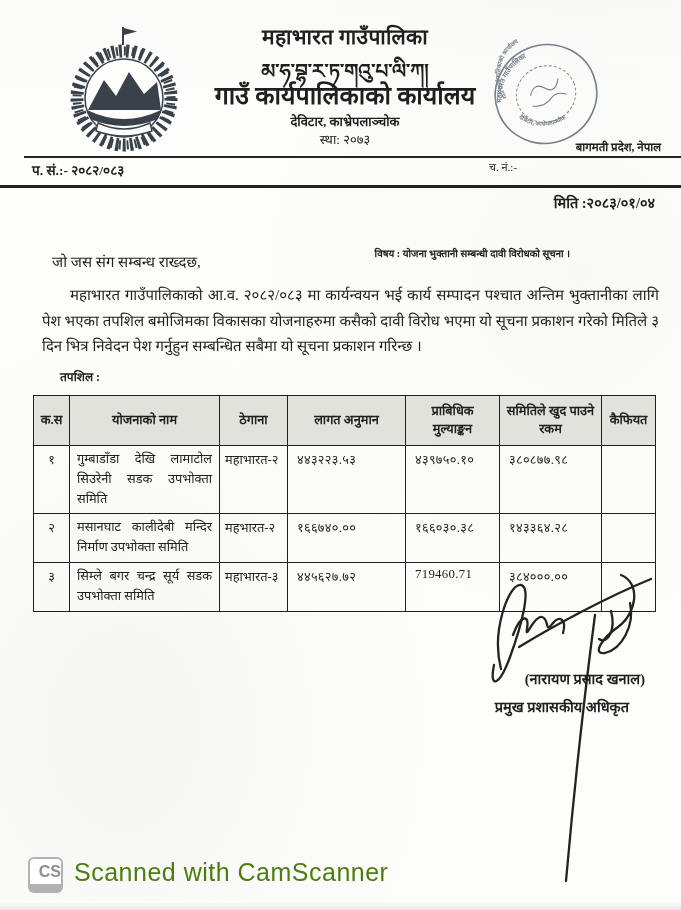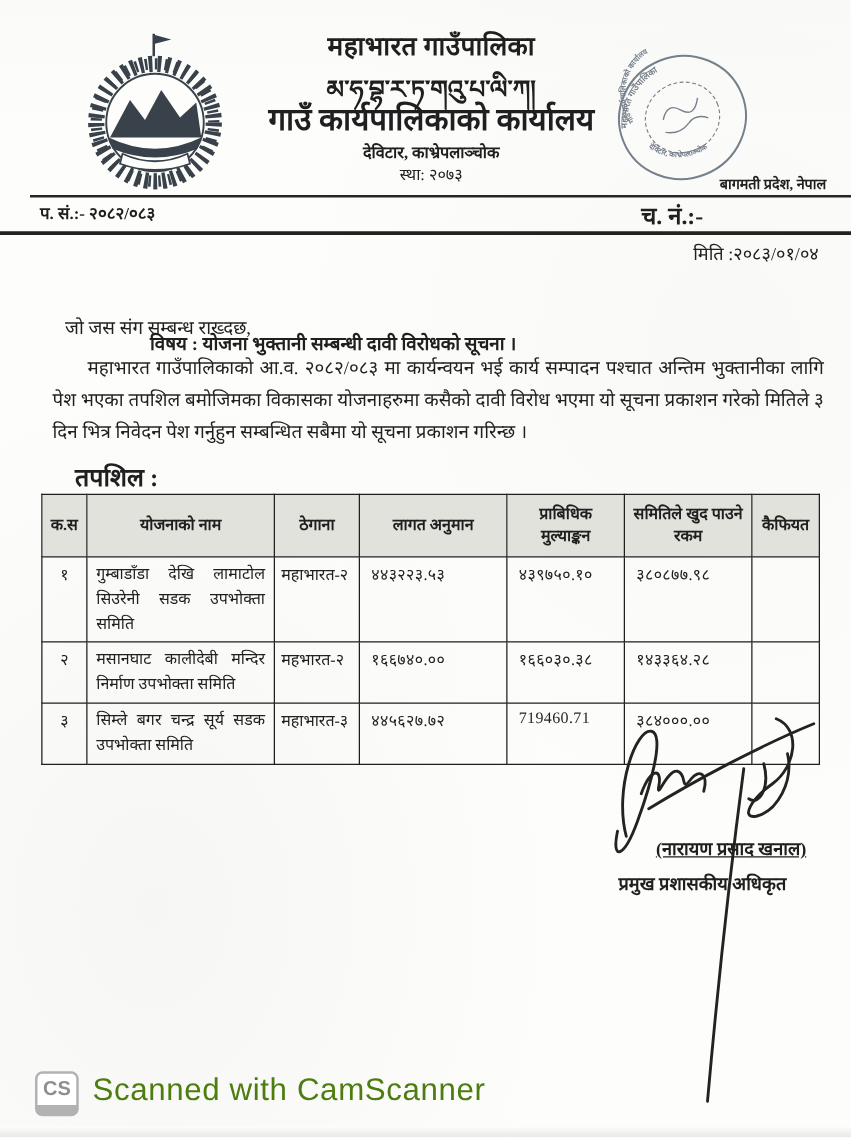--- a/index.html
+++ b/index.html
@@ -20,57 +20,57 @@
   .center-col { left:150px; width:390px; text-align:center; }
   .muni-name   { top:22px;  font-size:21px; font-weight:bold; letter-spacing:.3px; }
   .tib-name    { top:49px;  font-size:20px; font-weight:600; }
   .office-name { top:77px;  font-size:25px; font-weight:bold; }
   .addr-line   { top:112px; font-size:13px; font-weight:bold; }
   .est-line    { top:130px; font-size:13px; font-weight:normal; }
   .province    { right:20px; top:139px; font-size:11.5px; font-weight:bold; }
   .rule-1 { top:156px; left:24px; right:0; height:2px;   background:#262626; }
   .rule-2 { top:185px; left:0;   right:0; height:2.5px;  background:#222; }
   .ref-line      { left:32px;  top:161px; font-size:13.5px; font-weight:bold; }
-  .dispatch-line { left:489px; top:159px; font-size:19px; font-weight:bold;margin-left:24px; }
-  .date-line   { right:26px; top:192px; font-size:14.5px; font-weight:400; }
+  .dispatch-line { left:489px; top:159px; font-size:11px; font-weight:normal; }
+  .date-line   { right:26px; top:192px; font-size:14.5px; font-weight:700; }
   .salutation  { left:52px;  top:219px; font-size:15px; font-weight:500;margin-top:32px; }
-  .subject     { left:120px; width:450px; top:264px; font-size:15px; font-weight:600; text-align:left; }
+  .subject     { left:120px; width:450px; top:246px; font-size:10px; font-weight:600; text-align:right; }
   .body-par {
     left:42px; right:22px; top:283px;
     font-size:15px; line-height:25.5px; font-weight:500;
     text-align:justify; text-indent:28px;
   }
-  .details-label { left:60px; top:368px; font-size:20px; font-weight:600; }
+  .details-label { left:60px; top:368px; font-size:12px; font-weight:600; }
   table.doc-table {
     position:absolute; left:33px; top:395px; width:622px;
     border-collapse:collapse; table-layout:fixed;
     font-size:12.8px;
   }
   .doc-table th, .doc-table td {
     border:1.3px solid #1f1f1f; padding:4px 5px; vertical-align:top;
     overflow:hidden;
   }
   .doc-table th {
     background:#e2e2dd; font-weight:600; vertical-align:middle;
     text-align:center; line-height:1.35;
   }
   .doc-table td.c-sn  { text-align:center; }
   .doc-table td.c-name { text-align:justify; line-height:1.55; padding-left:7px; padding-right:7px; }
   .doc-table td.c-num  { padding-left:9px; letter-spacing:.3px; }
   .sig-svg   { left:425px; top:553px; pointer-events:none; }
-  .sig-name  { right:36px; top:668px; font-size:14.5px; font-weight:600;text-decoration:underline; }
+  .sig-name  { right:36px; top:668px; font-size:14.5px; font-weight:600; }
   .sig-title { right:52px; top:696px; font-size:14.5px; font-weight:600; }
   .stamp-svg { left:477px; top:32px; opacity:.88; pointer-events:none; }
   .logo-svg  { left:58px; top:26px; }
   .cs-badge {
     left:28px; top:857px; width:35px; height:36px;
     border:2.5px solid #b2b2b2; border-radius:6px; background:#fff;
     font-family:"Liberation Sans","DejaVu Sans",sans-serif;
     font-weight:bold; font-size:16px; color:#8f8f8f;
-    text-align:center; line-height:26px;
+    text-align:right; line-height:26px;
   }
   .cs-badge .strip {
     position:absolute; left:-1px; right:-1px; bottom:-1px; height:8px;
     background:#b2b2b2; border-radius:0 0 4px 4px;
   }
   .cs-text {
     left:74px; top:858px; font-family:"Liberation Sans","DejaVu Sans",sans-serif;
     font-size:25px; color:#4d7c0f; letter-spacing:.5px;
   }
   .bottom-edge {

